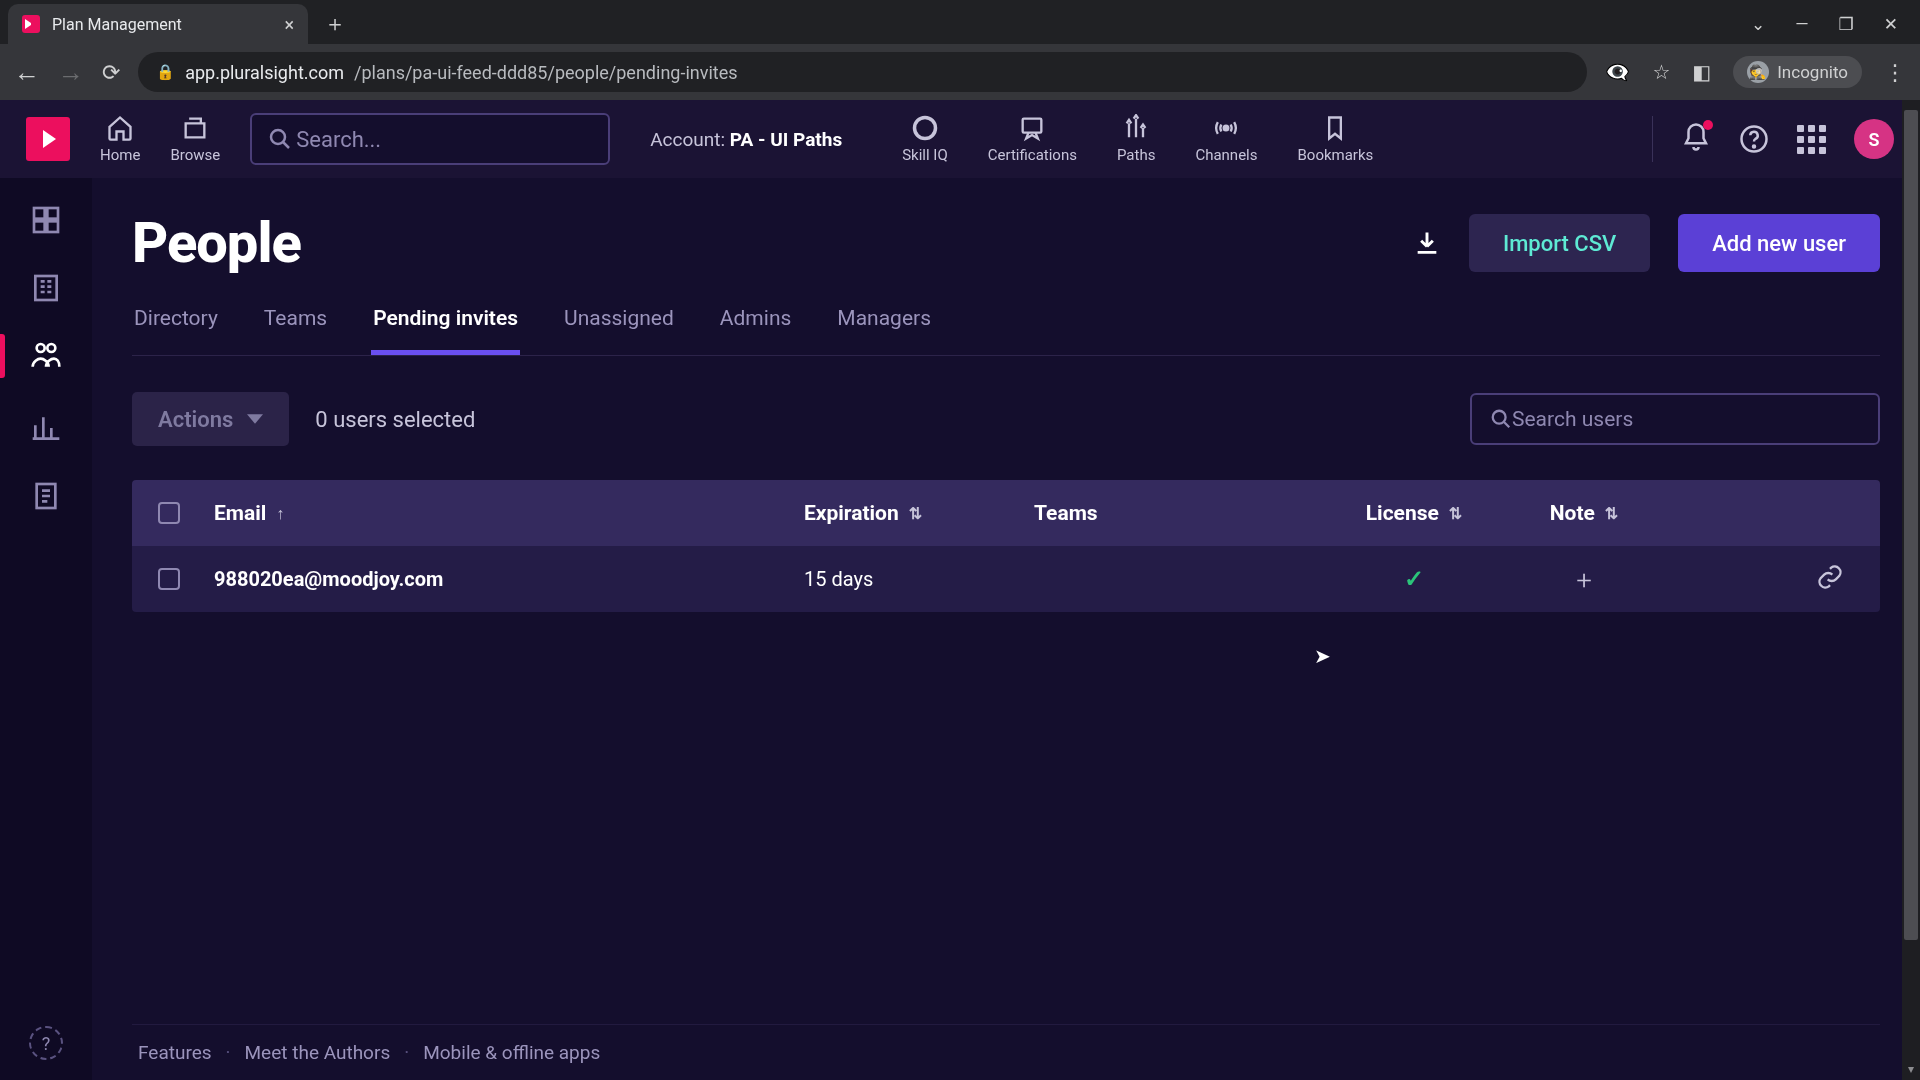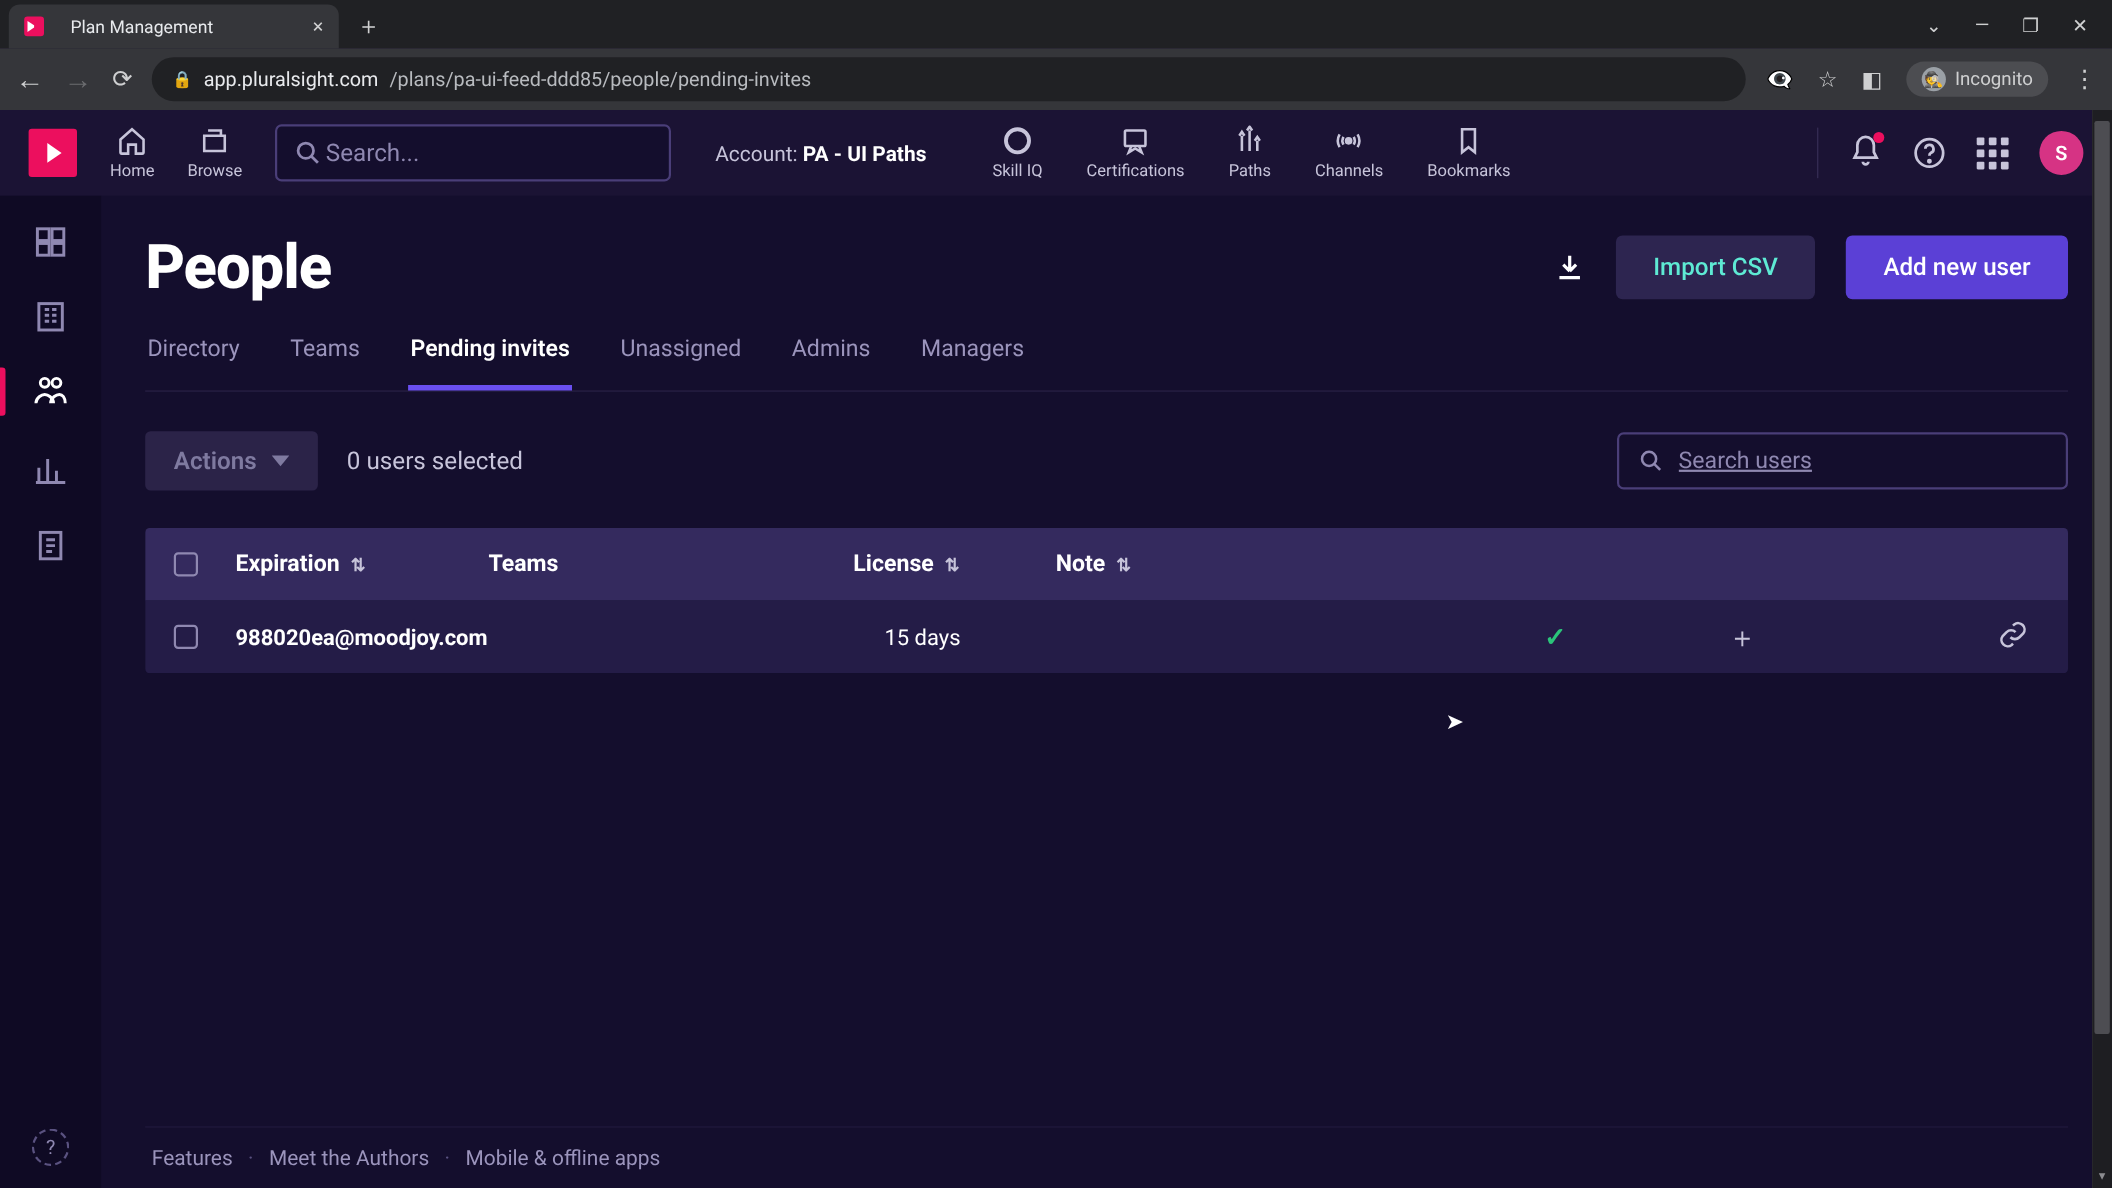--- a/index.html
+++ b/index.html
@@ -1,20 +1,20 @@
 <!DOCTYPE html>
 <html><head>
 <meta charset="utf-8">
 <style>
   * { margin:0; padding:0; box-sizing:border-box; font-family:-apple-system,BlinkMacSystemFont,"Segoe UI",Roboto,Arial,sans-serif; }
   html,body { width:1920px; height:1080px; overflow:hidden; background:#1b1334; }
 
   
   .chrome-top   { height:44px; background:#202124; display:flex; align-items:flex-end; }
-  .tab          { display:flex; align-items:center; gap:24px; height:40px; padding:0 14px 0 14px;
+  .tab          { display:flex; align-items:center; gap:12px; height:40px; padding:0 14px 0 14px;
                   background:#35363a; border-radius:10px 10px 0 0; margin-left:8px; min-width:300px;
                   color:#e8eaed; font-size:16px; }
   .tab .fav     { width:18px;height:18px;border-radius:3px;background:#ec0f5e;position:relative; }
   .tab .fav::after{content:"";position:absolute;inset:4px 3px;border-left:6px solid #fff;border-top:4px solid transparent;border-bottom:4px solid transparent;}
   .tab .close   { margin-left:auto; font-size:18px; color:#cfd0d1; cursor:pointer; }
   .newtab       { width:34px;height:34px;display:flex;align-items:center;justify-content:center;color:#cfd0d1;font-size:22px;margin:0 0 3px 10px; }
   .win-controls { margin-left:auto; display:flex; gap:30px; padding:0 22px 10px 0; color:#cfd0d1; font-size:17px; }
   .win-controls span{cursor:pointer;}
 
   .chrome-bar   { height:56px; background:#35363a; display:flex; align-items:center; padding:0 14px; gap:18px; color:#cfd0d1; }
@@ -70,21 +70,21 @@
   .tabs         { display:flex;gap:42px;margin-top:30px;border-bottom:1px solid #2c2349;font-size:21px; }
   .tab-item     { padding:0 2px 20px 2px;color:#9b94bc;cursor:pointer; }
   .tab-item.active{color:#fff;font-weight:600;border-bottom:5px solid #6a4ff0;}
 
   .toolbar      { display:flex;align-items:center;margin-top:36px;gap:26px; }
   .actions-btn  { height:54px;background:#2b2348;border-radius:5px;padding:0 26px;display:flex;align-items:center;gap:14px;
                   color:#7f7aa0;font-size:22px;font-weight:600;cursor:pointer; }
   .actions-btn svg{width:16px;height:16px;fill:#7f7aa0;}
   .sel-count    { font-size:22px;color:#c7c4da; }
   .user-search  { margin-left:auto;width:410px;height:52px;border:2px solid #4a3e78;border-radius:6px;
-                  display:flex;align-items:center;gap:14px;padding:0 18px;color:#8f88b1;font-size:22px;background:transparent;text-decoration:underline; }
+                  display:flex;align-items:center;padding:0 18px;color:#8f88b1;font-size:22px;background:transparent; }
   .user-search svg{width:22px;height:22px;stroke:#8f88b1;fill:none;stroke-width:2.5;}
   .user-search input{flex:1;background:transparent;border:none;outline:none;color:#fff;font-size:21px;}
   .user-search input::placeholder{color:#8f88b1;}
 
   .table        { margin-top:34px;border-radius:4px;overflow:hidden; }
   .thead        { height:66px;background:#342a5e;display:flex;align-items:center;padding:0 26px;font-size:21px;font-weight:700;gap:0; }
   .th,.td       { display:flex;align-items:center;gap:10px; }
   .col-chk      { width:56px; }
   .col-email    { width:590px; }
   .col-exp      { width:230px; }
@@ -319,20 +319,24 @@
             </svg>
           <input placeholder="Search users" style="">
         </div>
       </div>
 
       <div class="table">
         <div class="thead">
           <div class="th col-chk">
               <div class="chk"></div>
             </div>
+          <div class="th col-email">
+            <span>Email</span>
+            <span class="sort-ic">↑</span>
+          </div>
           <div class="th col-exp">
             <span>Expiration</span>
             <span class="sort-ic">⇅</span>
           </div>
           <div class="th col-teams">
             <span>Teams</span>
           </div>
           <div class="th col-lic">
             <span>License</span>
             <span class="sort-ic">⇅</span>

